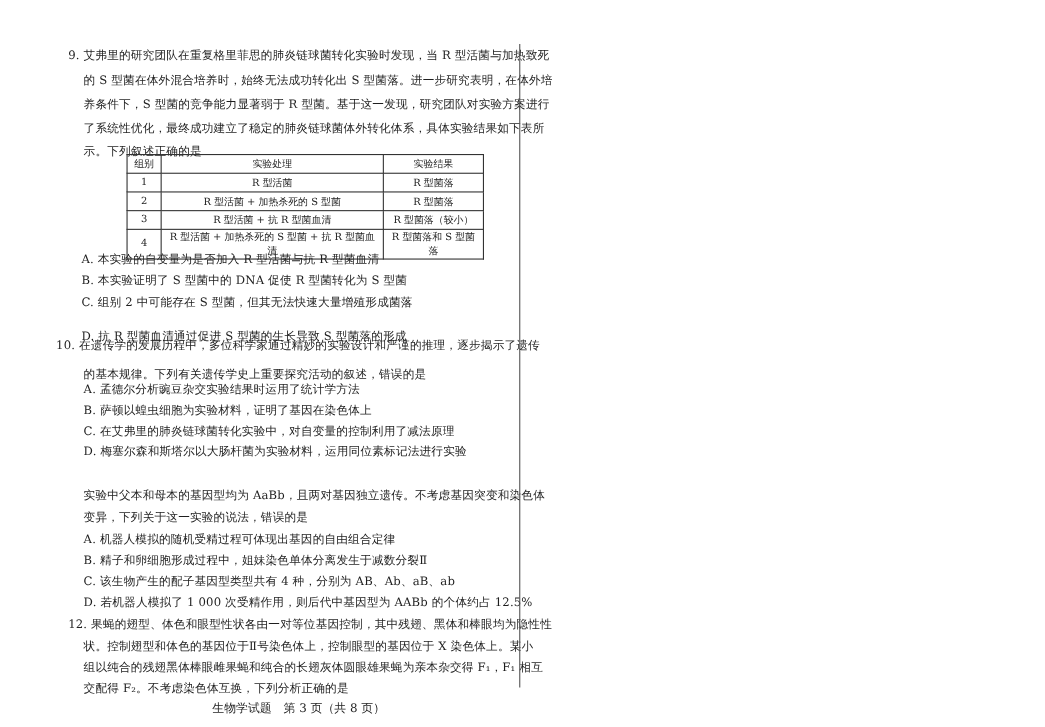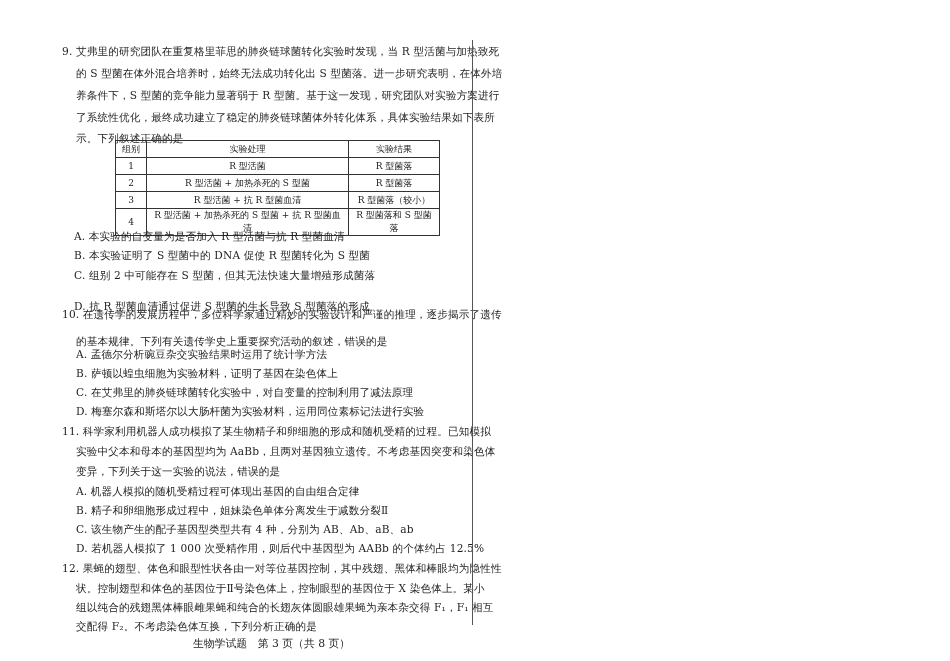--- a/index.html
+++ b/index.html
@@ -71,28 +71,27 @@
       <td>R 型菌落和 S 型菌落</td>
     </tr>
   </tbody>
     </table>
 
   <div class="line" style="left:74px;top:229px;">A. 本实验的自变量为是否加入 R 型活菌与抗 R 型菌血清</div>
   <div class="line" style="left:74px;top:248px;">B. 本实验证明了 S 型菌中的 DNA 促使 R 型菌转化为 S 型菌</div>
   <div class="line" style="left:74px;top:268px;">C. 组别 2 中可能存在 S 型菌，但其无法快速大量增殖形成菌落</div>
   <div class="line" style="left:74px;top:288px;margin-top:11px;">D. 抗 R 型菌血清通过促进 S 型菌的生长导致 S 型菌落的形成</div>
 
-  <div class="line" style="left:62px;top:307px;">10. 在遗传学的发展历程中，多位科学家通过精妙的实验设计和严谨的推理，逐步揭示了遗传</div>
+  <div class="line" style="left:51px;top:307px;">10. 在遗传学的发展历程中，多位科学家通过精妙的实验设计和严谨的推理，逐步揭示了遗传</div>
   <div class="line" style="left:76px;top:334px;">的基本规律。下列有关遗传学史上重要探究活动的叙述，错误的是</div>
   <div class="line" style="left:76px;top:347px;">A. 孟德尔分析豌豆杂交实验结果时运用了统计学方法</div>
   <div class="line" style="left:76px;top:385px;">C. 在艾弗里的肺炎链球菌转化实验中，对自变量的控制利用了减法原理</div>
   <div class="line" style="left:76px;top:366px;">B. 萨顿以蝗虫细胞为实验材料，证明了基因在染色体上</div>
   <div class="line" style="left:76px;top:404px;">D. 梅塞尔森和斯塔尔以大肠杆菌为实验材料，运用同位素标记法进行实验</div>
 
-  <div class="line" style="left:62px;top:424px;">11. 科学家利用机器人成功模拟了某生物精子和卵细胞的形成和随机受精的过程。已知模拟</div>
   <div class="line" style="left:76px;top:444px;">实验中父本和母本的基因型均为 AaBb，且两对基因独立遗传。不考虑基因突变和染色体</div>
   <div class="line" style="left:76px;top:464px;">变异，下列关于这一实验的说法，错误的是</div>
   <div class="line" style="left:76px;top:484px;">A. 机器人模拟的随机受精过程可体现出基因的自由组合定律</div>
   <div class="line" style="left:76px;top:503px;">B. 精子和卵细胞形成过程中，姐妹染色单体分离发生于减数分裂Ⅱ</div>
   <div class="line" style="left:76px;top:522px;text-align:center;">C. 该生物产生的配子基因型类型共有 4 种，分别为 AB、Ab、aB、ab</div>
   <div class="line" style="left:76px;top:541px;">D. 若机器人模拟了 1 000 次受精作用，则后代中基因型为 AABb 的个体约占 12.5%</div>
 
   <div class="line" style="left:62px;top:561px;">12. 果蝇的翅型、体色和眼型性状各由一对等位基因控制，其中残翅、黑体和棒眼均为隐性性</div>
   <div class="line" style="left:76px;top:581px;">状。控制翅型和体色的基因位于Ⅱ号染色体上，控制眼型的基因位于 X 染色体上。某小</div>
   <div class="line" style="left:76px;top:600px;">组以纯合的残翅黑体棒眼雌果蝇和纯合的长翅灰体圆眼雄果蝇为亲本杂交得 F₁，F₁ 相互</div>

